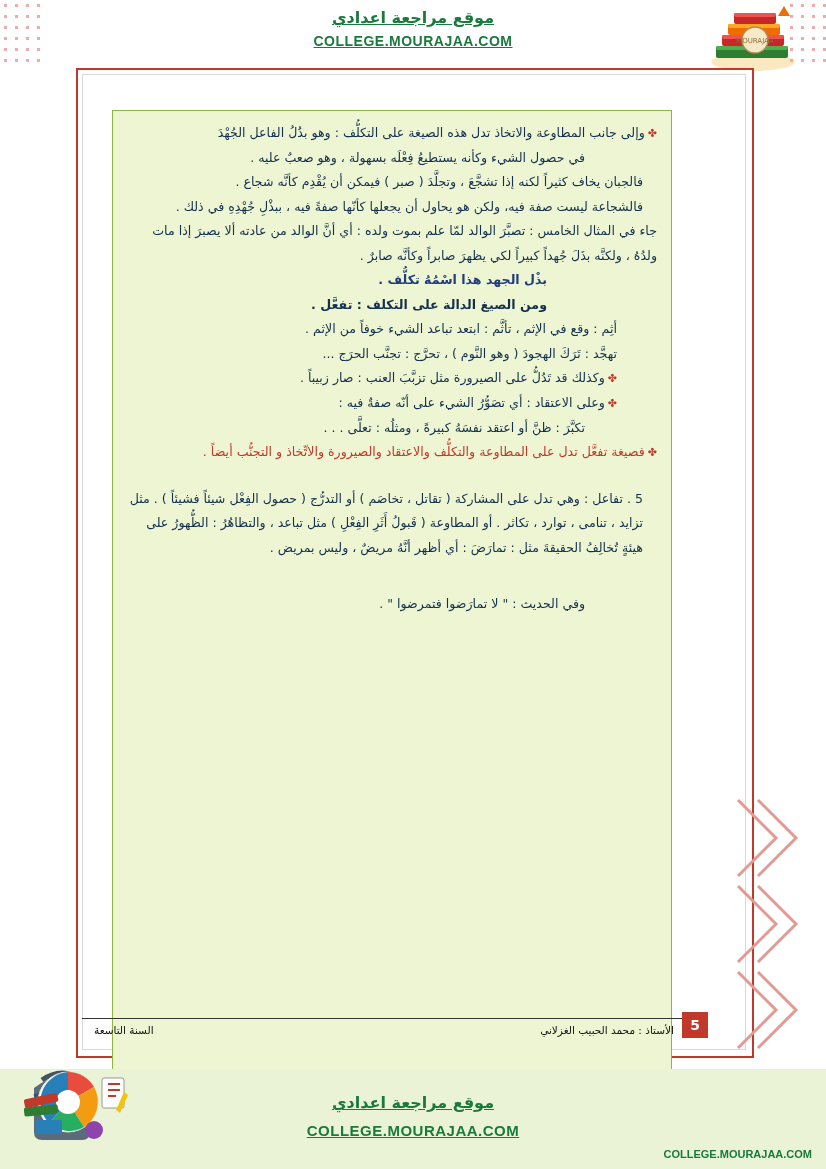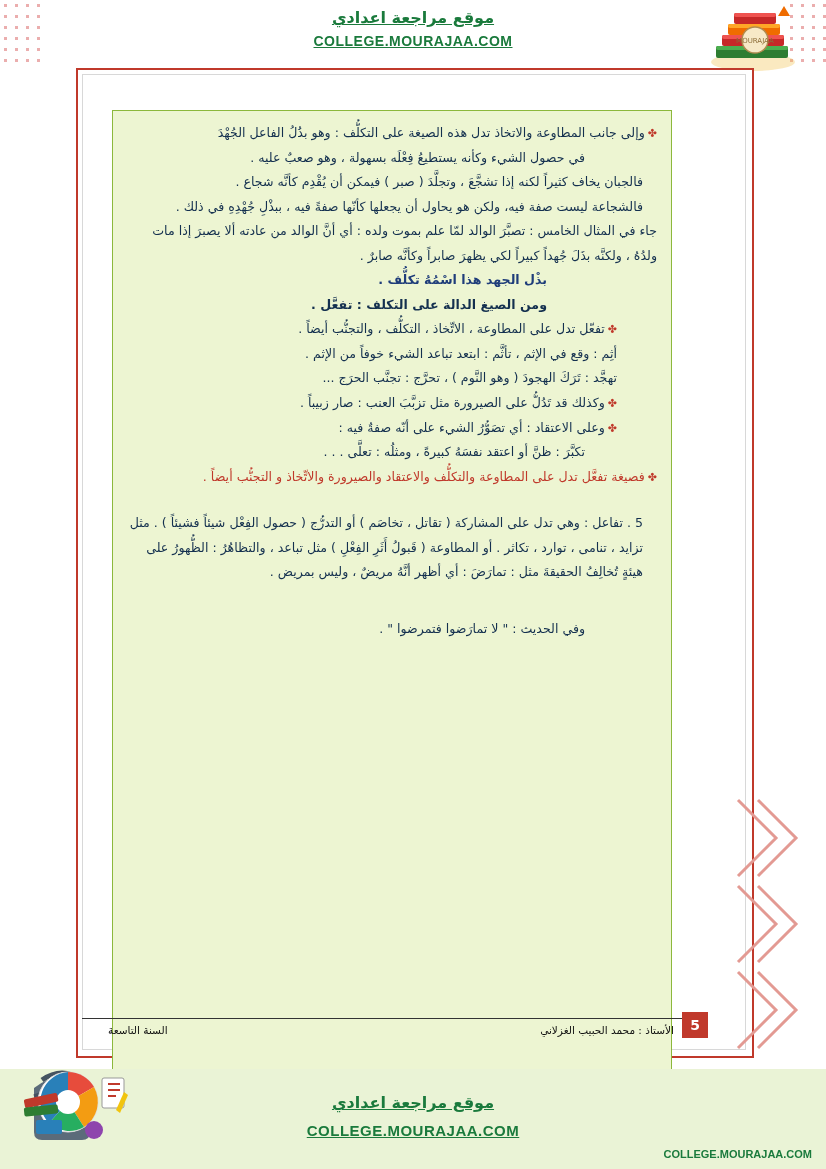--- a/index.html
+++ b/index.html
@@ -70,21 +70,21 @@
   .spacer{height:10px;}
   .spacer-lg{height:22px;}
 
   
   .doc-footer{
     position:absolute;left:82px;top:1018px;width:600px;height:26px;
     border-top:1px solid #333;
     font-size:10.5px;color:#111;
   }
   .doc-footer .left{position:absolute;right:8px;top:5px;}
-  .doc-footer .right{position:absolute;left:26px;top:5px;}
+  .doc-footer .right{position:absolute;left:12px;top:5px;}
   .page-badge{
     position:absolute;left:682px;top:1012px;width:26px;height:26px;
     background:#c0392b;color:#fff;font-weight:bold;font-size:14px;
     display:flex;align-items:center;justify-content:center;
   }
 
   
   .chevrons{position:absolute;right:10px;top:790px;width:86px;height:270px;}
 
   
@@ -144,21 +144,20 @@
 
     <div class="line"><span class="bullet">✤</span><span class="dark">وإلى جانب المطاوعة والاتخاذ تدل هذه الصيغة على التكلُّف : وهو بذُلُ الفاعل الجُهْدَ</span></div>
     <div class="line ind3"><span class="dark">في حصول الشيء وكأنه يستطيعُ فِعْلَه بسهولة ، وهو صعبٌ عليه .</span></div>
     <div class="line ind1"><span class="dark">فالجبان يخاف كثيراً لكنه إذا تشجَّعَ ، وتجلَّدَ ( صبر ) فيمكن أن يُقْدِم كأنَّه شجاع .</span></div>
     <div class="line ind1"><span class="dark">فالشجاعة ليست صفة فيه، ولكن هو يحاول أن يجعلها كأنّها صفةً فيه ، ببذْلِ جُهْدِهِ في ذلك .</span></div>
 
     <div class="line"><span class="dark">جاء في المثال الخامس : تصبَّرَ الوالد لمّا علم بموت ولده : أي أنَّ الوالد من عادته ألا يصبرَ إذا مات ولدُهُ ، ولكنَّه بذَلَ جُهداً كبيراً لكي يظهرَ صابراً وكأنَّه صابرٌ .</span></div>
     <div class="line ind4"><span class="blue">بذْل الجهد هذا اسْمُهُ تكلُّف .</span></div>
     <div class="line ind4"><span class="dark">ومن الصيغ الدالة على التكلف : تفعَّل .</span></div>
 
-    <div class="line ind2"><span class="bullet">✤</span><span class="dark">تفعّل تدل على المطاوعة ، الاتِّخاذ ، التكلُّف ، والتجنُّب أيضاً .</span></div>
     <div class="line ind2"><span class="dark">أثِم : وقع في الإثم ، تأثَّم : ابتعد تباعد الشيء خوفاً من الإثم .</span></div>
     <div class="line ind2"><span class="dark">تهجَّد : تَرَكَ الهجودَ ( وهو النَّوم ) ، تحرَّج : تجنَّب الحرَج ...</span></div>
     <div class="line ind2"><span class="bullet">✤</span><span class="dark">وكذلك قد تَدُلُّ على الصيرورة مثل تزبَّبَ العنب : صار زبيباً .</span></div>
 
     <div class="line ind2"><span class="bullet">✤</span><span class="dark">وعلى الاعتقاد : أي تصَوُّرُ الشيء على أنّه صفةٌ فيه :</span></div>
     <div class="line ind3"><span class="dark">تكبَّرَ : ظنَّ أو اعتقد نفسَهُ كبيرةً ، ومثلُه : تعلَّى . . .</span></div>
 
     <div class="line"><span class="bullet">✤</span><span class="red">فصيغة تفعَّل تدل على المطاوعة والتكلُّف والاعتقاد والصيرورة والاتِّخاذ و التجنُّب أيضاً .</span></div>
 
     <div class="spacer-lg"></div>

